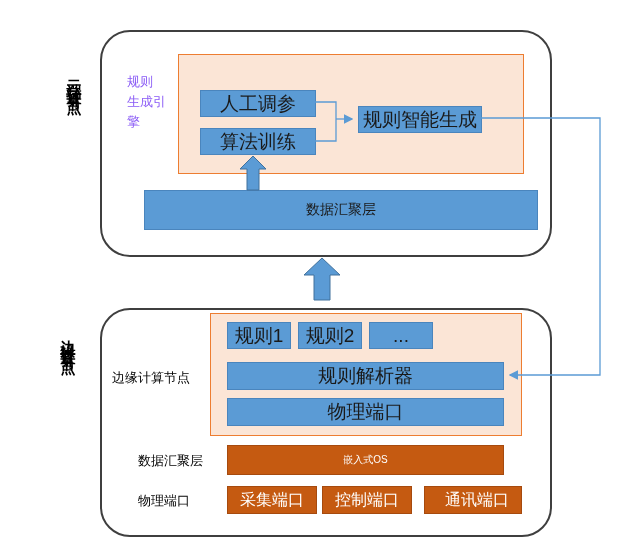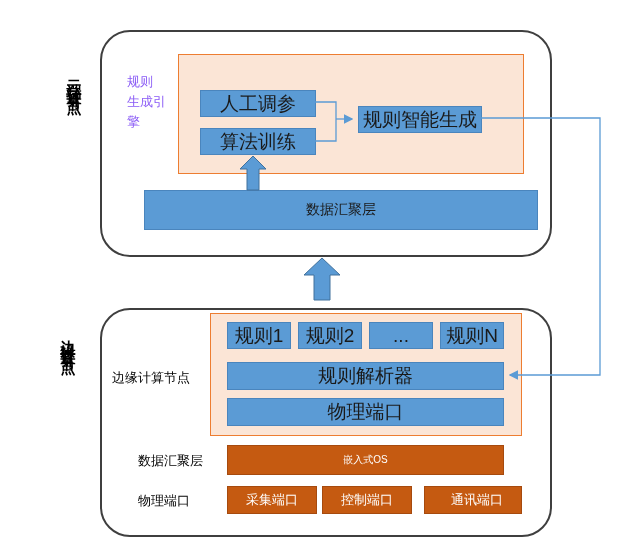--- a/index.html
+++ b/index.html
@@ -14,21 +14,21 @@
     position:absolute;background:#fbe5d6;border:1px solid #ed7d31;
   }
   .bluebox{
     position:absolute;background:#5b9bd5;border:1px solid #4a85bd;
     display:flex;align-items:center;justify-content:center;
     font-size:19px;color:#1a1a1a;
   }
   .orangebox{
     position:absolute;background:#c55a11;border:1px solid #a64a0e;
     display:flex;align-items:center;justify-content:center;
-    font-size:13px;color:#ffffff;
+    font-size:16px;color:#ffffff;
   }
   .vlabel{
     position:absolute;writing-mode:vertical-rl;text-orientation:upright;
     font-weight:bold;font-size:15px;letter-spacing:4px;color:#000000;white-space:nowrap;
   }
   .plain-label{
     position:absolute;font-size:13px;color:#000000;white-space:nowrap;
   }
   .wrap-label{
     position:absolute;font-size:13px;color:#8b5cf6;white-space:pre-line;line-height:1.55;
@@ -59,21 +59,20 @@
 
   <div class="rounded" style="left:100px;top:308px;width:448px;height:225px;"></div>
 
   <div class="plain-label" style="left:112px;top:369px;">边缘计算节点</div>
 
   <div class="peach" style="left:210px;top:313px;width:310px;height:121px;"></div>
 
   <div class="bluebox" style="left:227px;top:322px;width:62px;height:25px;">规则1</div>
   <div class="bluebox" style="left:298px;top:322px;width:62px;height:25px;">规则2</div>
   <div class="bluebox" style="left:369px;top:322px;width:62px;height:25px;">...</div>
-  <div class="bluebox" style="left:440px;top:322px;width:62px;height:25px;">规则N</div>
 
   <div class="bluebox" style="left:227px;top:362px;width:275px;height:26px;">规则解析器</div>
   <div class="bluebox" style="left:227px;top:398px;width:275px;height:26px;">物理端口</div>
 
   <div class="plain-label" style="left:138px;top:452px;">数据汇聚层</div>
   <div class="orangebox" style="left:227px;top:445px;width:275px;height:28px;font-size:10px;">嵌入式OS</div>
 
   <div class="plain-label" style="left:138px;top:492px;">物理端口</div>
   <div class="orangebox" style="left:227px;top:486px;width:88px;height:26px;">采集端口</div>
   <div class="orangebox" style="left:322px;top:486px;width:88px;height:26px;">控制端口</div>

